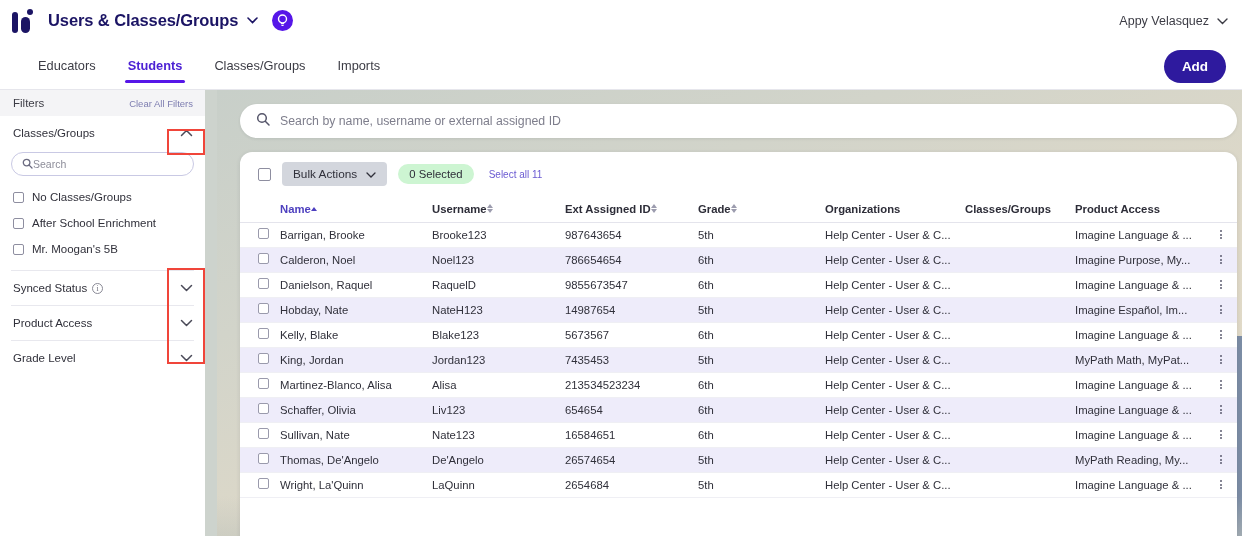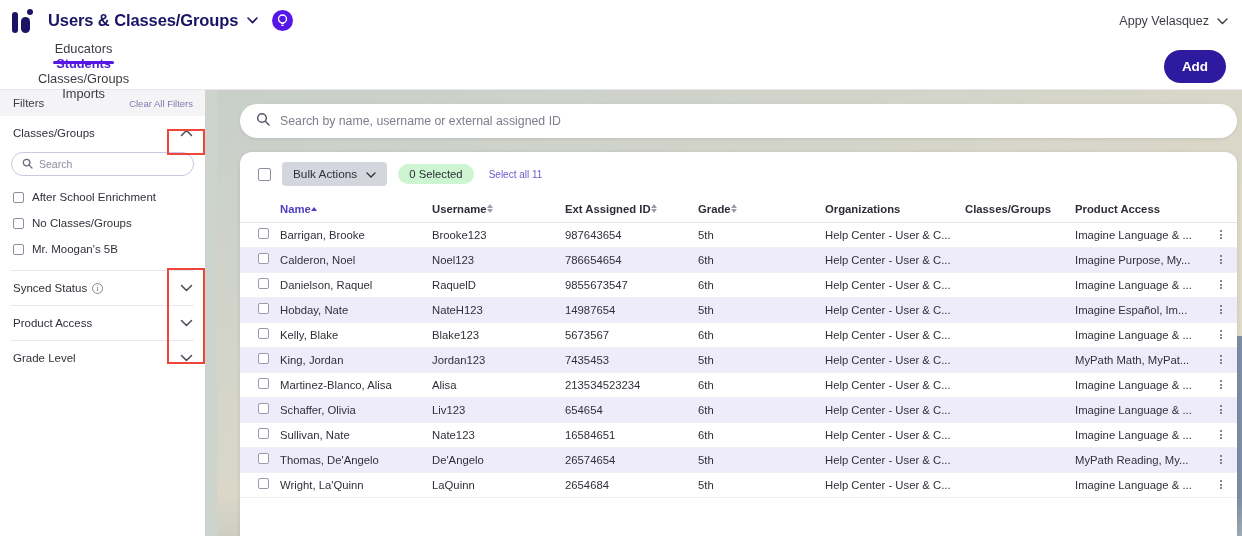--- a/index.html
+++ b/index.html
@@ -59,21 +59,21 @@
   .user-menu .caret { font-size: 11px; color: #3c3c45; }
 
   
   .tabsbar {
     position: absolute; top: 41px; left: 0; width: 1242px; height: 49px;
     background: #ffffff; border-bottom: 1px solid #e6e6ec;
     z-index: 30;
   }
   .tabs {
     position: absolute; left: 22px; top: 0; height: 49px;
-    display: flex; align-items: center; gap: 0px; flex-direction: column;
+    display: flex; align-items: center; gap: 0px;
   }
   .tab {
     position: relative; height: 49px; display: flex; align-items: center;
     padding: 0 16px; font-size: 12.8px; color: #3c3c45; cursor: pointer;
   }
   .tab.active { color: #4d22d4; font-weight: bold; }
   .tab.active::after {
     content: ""; position: absolute; left: 13px; right: 13px; bottom: 7px;
     height: 3px; background: #5616e8; border-radius: 2px;
   }
@@ -136,21 +136,21 @@
   .chev {
     margin-left: auto; width: 14px; height: 14px;
     display: flex; align-items: center; justify-content: center;
     color: #4a4a58;
   }
   .filter-divider { height: 1px; background: #e8e8ee; margin: 0 11px; }
 
   .fsearch-wrap { padding: 2px 11px 8px 11px; }
   .fsearch {
     width: 100%; height: 24px; border: 1px solid #c9c9e4; border-radius: 13px;
-    display: flex; align-items: center; gap: 6px; padding: 0 10px;
+    display: flex; align-items: center; padding: 0 10px;
     background: #ffffff;
   }
   .fsearch .txt { font-size: 10.5px; color: #8d8d99; }
 
   .fcheck-row {
     display: flex; align-items: center; gap: 8px;
     height: 26px; padding: 0 12px 0 13px; cursor: pointer;
   }
   .cbox {
     width: 11px; height: 11px; border: 1px solid #8e8ea0;
@@ -594,25 +594,25 @@
             <circle cx="4.6" cy="4.6" r="3.3" fill="none" stroke="#6b6b80" stroke-width="1.3"></circle>
             <line x1="7.1" y1="7.1" x2="10" y2="10" stroke="#6b6b80" stroke-width="1.3" stroke-linecap="round"></line>
           </svg>
         </span>
         <span class="txt">Search</span>
       </div>
     </div>
 
     <div class="fcheck-row">
       <span class="cbox"></span>
-      <span class="lbl">After School Enrichment</span>
+      <span class="lbl">No Classes/Groups</span>
     </div>
     <div class="fcheck-row">
       <span class="cbox"></span>
-      <span class="lbl">No Classes/Groups</span>
+      <span class="lbl">After School Enrichment</span>
     </div>
     <div class="fcheck-row">
       <span class="cbox"></span>
       <span class="lbl">Mr. Moogan's 5B</span>
     </div>
 
     <div class="filter-divider" style="margin-top:8px"></div>
 
     <div class="filter-section">
       <span class="fname">Synced Status</span>

